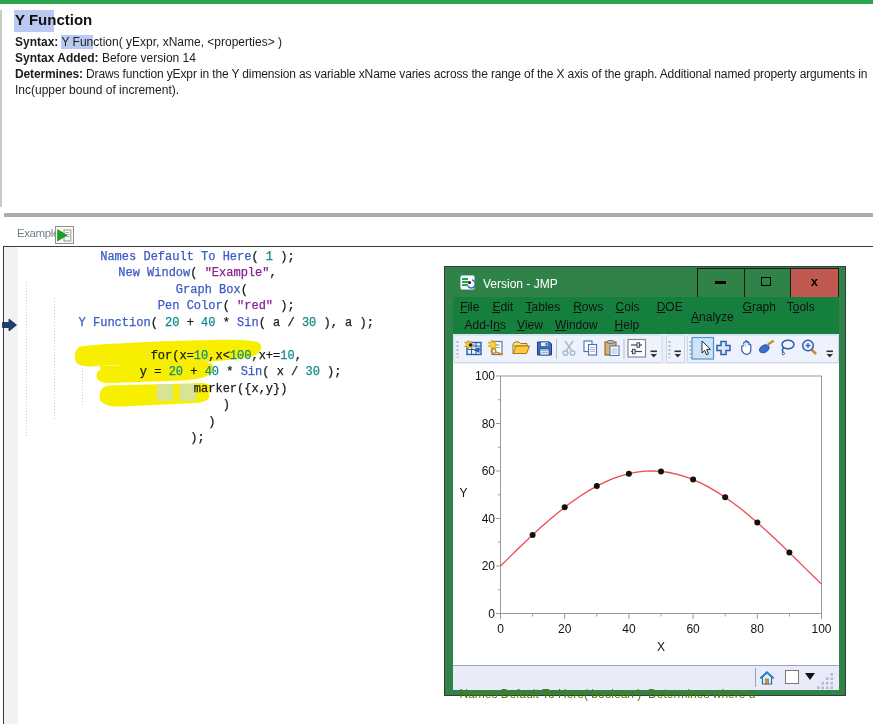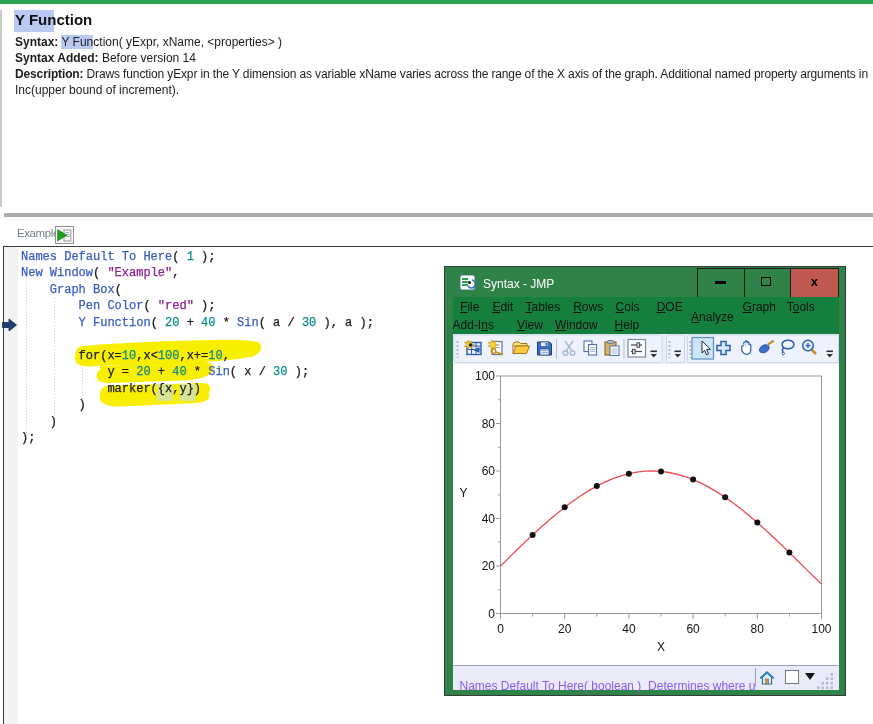--- a/index.html
+++ b/index.html
@@ -2,41 +2,41 @@
 <html><head>
 <meta charset="utf-8">
 <style>
 html,body{margin:0;padding:0;}
 body{width:873px;height:724px;overflow:hidden;position:relative;background:#fff;
   font-family:"Liberation Sans",sans-serif;}
 .abs{position:absolute;}
 b{font-weight:bold;}
 .sel{background:#bac9f2;}
 #code{position:absolute;left:21px;top:248.6px;font-family:"Liberation Mono",monospace;
-  font-size:12px;line-height:16.5px;white-space:pre;color:#1a1a1a;z-index:3;-webkit-text-stroke:0.25px currentColor;}
+  font-size:12px;line-height:16.5px;white-space:pre;color:#1a1a1a;z-index:3;text-align:center;-webkit-text-stroke:0.25px currentColor;}
 .kw{color:#3b5bc4;}
 .num{color:#0e8c8c;}
 .str{color:#8c2191;}
 .menurow span{position:absolute;font-size:12px;color:#111;}
 .menurow u{text-decoration:underline;}
 </style>
 </head>
 <body>
 
 <div class="abs" style="left:0;top:0;width:873px;height:3.5px;background:#2aa44e;"></div>
 
 <div class="abs" style="left:0;top:10px;width:2px;height:197px;background:#c9c9c9;"></div>
 
 <div class="abs" style="left:14px;top:10px;width:40px;height:21.5px;background:#bac9f2;"></div>
 <div class="abs" style="left:15px;top:11px;font-size:15px;font-weight:bold;color:#111;">Y Function</div>
 
 <div class="abs" style="left:15px;top:34.3px;font-size:12px;line-height:16px;color:#1c1c1c;white-space:nowrap;">
 <b>Syntax:</b> <span class="sel">Y Fun</span>ction( yExpr, xName, &lt;properties&gt; )<br>
 <b>Syntax Added:</b> Before version 14<br>
-<span style="letter-spacing:-0.135px;"><b>Description:</b> Draws function yExpr in the Y dimension as variable xName varies across the range of the X axis of the graph. Additional named property arguments in</span><br>
+<span style="letter-spacing:-0.135px;"><b>Determines:</b> Draws function yExpr in the Y dimension as variable xName varies across the range of the X axis of the graph. Additional named property arguments in</span><br>
 Inc(upper bound of increment).
 </div>
 
 <div class="abs" style="left:3.5px;top:212.5px;width:869.5px;height:4.5px;background:#acacac;"></div>
 
 <div class="abs" style="left:5px;top:227px;font-size:11.5px;letter-spacing:-0.4px;font-weight:normal;color:#73808a;margin-left:12px;">Example</div>
 <div class="abs" style="left:55px;top:225.5px;width:16.5px;height:16.5px;background:#fafafa;border:1px solid #909090;">
 <svg width="16.5" height="16.5" viewBox="0 0 16.5 16.5">
 <rect x="8" y="3" width="6.8" height="11" fill="#fff" stroke="#8a8a8a" stroke-width="0.9"></rect>
 <line x1="9.5" y1="5.5" x2="13.3" y2="5.5" stroke="#9a9a9a" stroke-width="0.8"></line>
@@ -84,41 +84,41 @@
 <div class="abs" style="left:444px;top:265.5px;width:399.5px;height:428px;background:#2f8349;border:1.2px solid #3a3a3a;z-index:5;">
 
   <svg class="abs" style="left:15px;top:8px;" width="15" height="15" viewBox="0 0 15 15">
     <rect x="0.5" y="0.5" width="14" height="14" rx="2" fill="#f8fbff" stroke="#a8bcd4" stroke-width="1"></rect>
     <rect x="2" y="3" width="6" height="2" fill="#27a348"></rect>
     <rect x="2" y="6" width="6" height="2" fill="#27a348"></rect>
     <rect x="2" y="9" width="6" height="2" fill="#27a348"></rect>
     <path d="M8,11 a4,4 0 1,0 4,-6" fill="none" stroke="#3a6fd0" stroke-width="1.6"></path>
     <circle cx="9.5" cy="7.5" r="1.6" fill="#222"></circle>
   </svg>
-  <div class="abs" style="left:38px;top:10px;font-size:12px;color:#fff;">Syntax - JMP</div>
+  <div class="abs" style="left:38px;top:10px;font-size:12px;color:#fff;">Version - JMP</div>
 
   <div class="abs" style="left:252px;top:1px;width:46.5px;height:28.5px;background:#2f8349;border:1px solid #1a1a1a;"></div>
   <div class="abs" style="left:270px;top:14.5px;width:11px;height:3px;background:#000;"></div>
   <div class="abs" style="left:298.5px;top:1px;width:46.5px;height:28.5px;background:#2f8349;border:1px solid #1a1a1a;"></div>
   <div class="abs" style="left:316px;top:10px;width:8px;height:7px;border:1.6px solid #000;"></div>
   <div class="abs" style="left:345px;top:1px;width:46.5px;height:28.5px;background:#c05a50;border:1px solid #1a1a1a;color:#000;font-weight:bold;text-align:center;font-size:13px;line-height:26px;">x</div>
 
   <div class="abs" style="left:7.5px;top:30.5px;width:386.5px;height:391.5px;background:#fff;">
 
     <div class="abs menurow" style="left:0;top:0;width:386.5px;height:37px;background:#15803d;">
       <span style="left:7.6px;top:3px;"><u>F</u>ile</span>
       <span style="left:39.9px;top:3px;"><u>E</u>dit</span>
       <span style="left:73.1px;top:3px;"><u>T</u>ables</span>
       <span style="left:120.7px;top:3px;"><u>R</u>ows</span>
       <span style="left:163.1px;top:3px;"><u>C</u>ols</span>
       <span style="left:204.2px;top:3px;"><u>D</u>OE</span>
       <span style="left:238.6px;top:13px;"><u>A</u>nalyze</span>
       <span style="left:290.1px;top:3px;"><u>G</u>raph</span>
       <span style="left:334.2px;top:3px;">T<u>o</u>ols</span>
-      <span style="left:0;top:21px;">Add-I<u>n</u>s</span>
+      <span style="left:12px;top:21px;">Add-I<u>n</u>s</span>
       <span style="left:64.6px;top:21px;"><u>V</u>iew</span>
       <span style="left:102.4px;top:21px;"><u>W</u>indow</span>
       <span style="left:162.1px;top:21px;"><u>H</u>elp</span>
     </div>
 
     <div class="abs" style="left:0;top:37px;width:386.5px;height:29.5px;background:#e9eef9;">
       <svg class="abs" style="left:0;top:0;" width="386.5" height="29.5" viewBox="0 0 386.5 29.5" id="toolbarsvg">
 
         <rect x="1" y="1" width="208" height="27.5" rx="1" fill="#edf2fc" stroke="#cdd6e8" stroke-width="1"></rect>
         <rect x="213.5" y="1" width="18" height="27.5" rx="1" fill="#edf2fc" stroke="#cdd6e8" stroke-width="1"></rect>
@@ -293,21 +293,21 @@
         <circle cx="175.9" cy="109.7" r="3"></circle>
         <circle cx="208.0" cy="107.4" r="3"></circle>
         <circle cx="240.1" cy="115.6" r="3"></circle>
         <circle cx="272.2" cy="133.3" r="3"></circle>
         <circle cx="304.3" cy="158.6" r="3"></circle>
         <circle cx="336.4" cy="188.6" r="3"></circle>
       </g>
     </svg>
 
     <div class="abs" style="left:0;top:368px;width:386.5px;height:23.5px;background:#e9ecf8;border-top:1px solid #99a2cc;">
-      <div class="abs" style="left:7px;top:13px;font-size:12px;color:#8b5cf6;white-space:pre;">Names Default To Here( boolean )  Determines where u</div>
+      <div class="abs" style="left:7px;top:21px;font-size:12px;color:#4d7c0f;white-space:pre;">Names Default To Here( boolean )  Determines where u</div>
       <div class="abs" style="left:302px;top:2px;width:1.2px;height:19px;background:#9aa0c8;"></div>
       <svg class="abs" style="left:307.5px;top:4.5px;" width="14" height="14" viewBox="0 0 14 14">
         <polygon points="7,0.8 13.6,7 11.6,7 11.6,13 2.4,13 2.4,7 0.4,7" fill="#ddeefa" stroke="#1a6aa8" stroke-width="1.1"></polygon>
         <polygon points="7,0.8 13.6,7 11.6,7 7,2.8 2.4,7 0.4,7" fill="#2a7ec0"></polygon>
         <rect x="5.6" y="8" width="3" height="5" fill="#c89440" stroke="#8a6010" stroke-width="0.5"></rect>
       </svg>
       <div class="abs" style="left:332px;top:3.5px;width:12px;height:12px;background:#fff;border:1.4px solid #777;"></div>
       <div class="abs" style="left:352.5px;top:7px;width:0;height:0;border-left:5.5px solid transparent;border-right:5.5px solid transparent;border-top:7.5px solid #111;"></div>
       <svg class="abs" style="left:364px;top:6.5px;" width="17" height="16" viewBox="0 0 17 16">
         <g fill="#b2b8cc">

